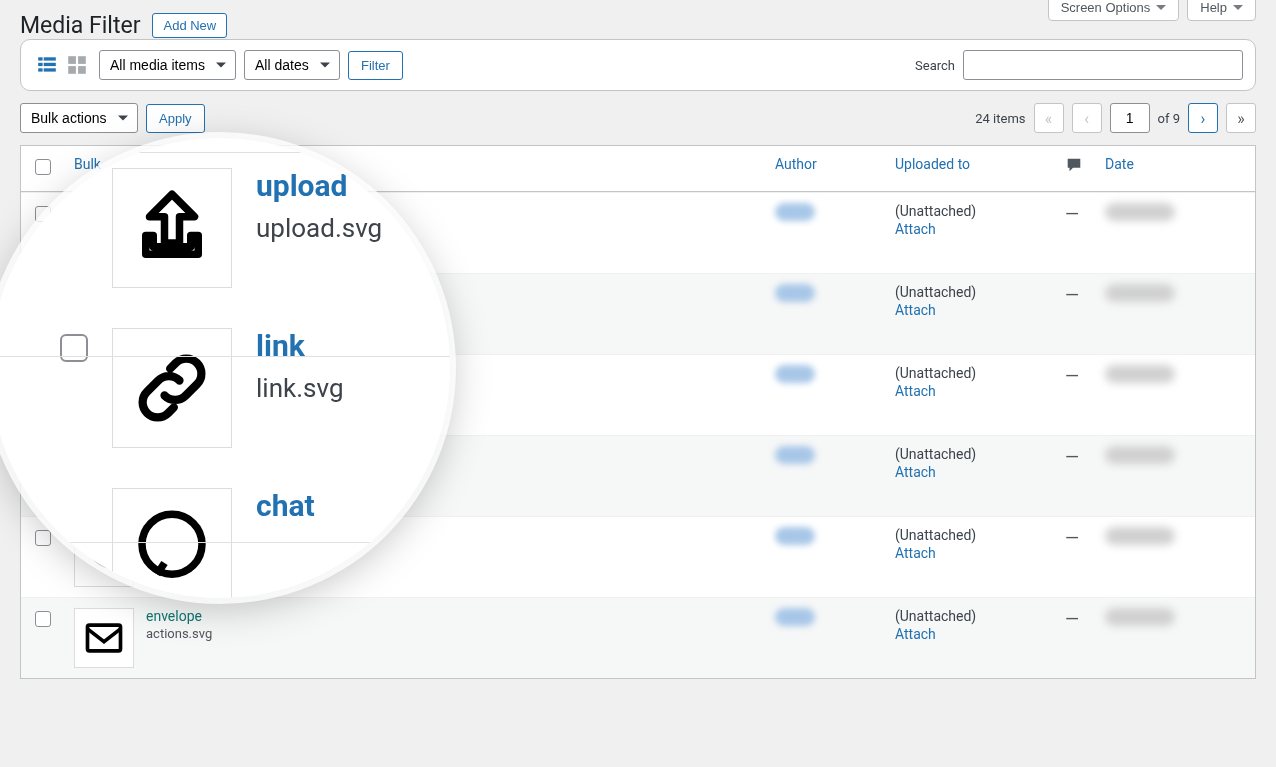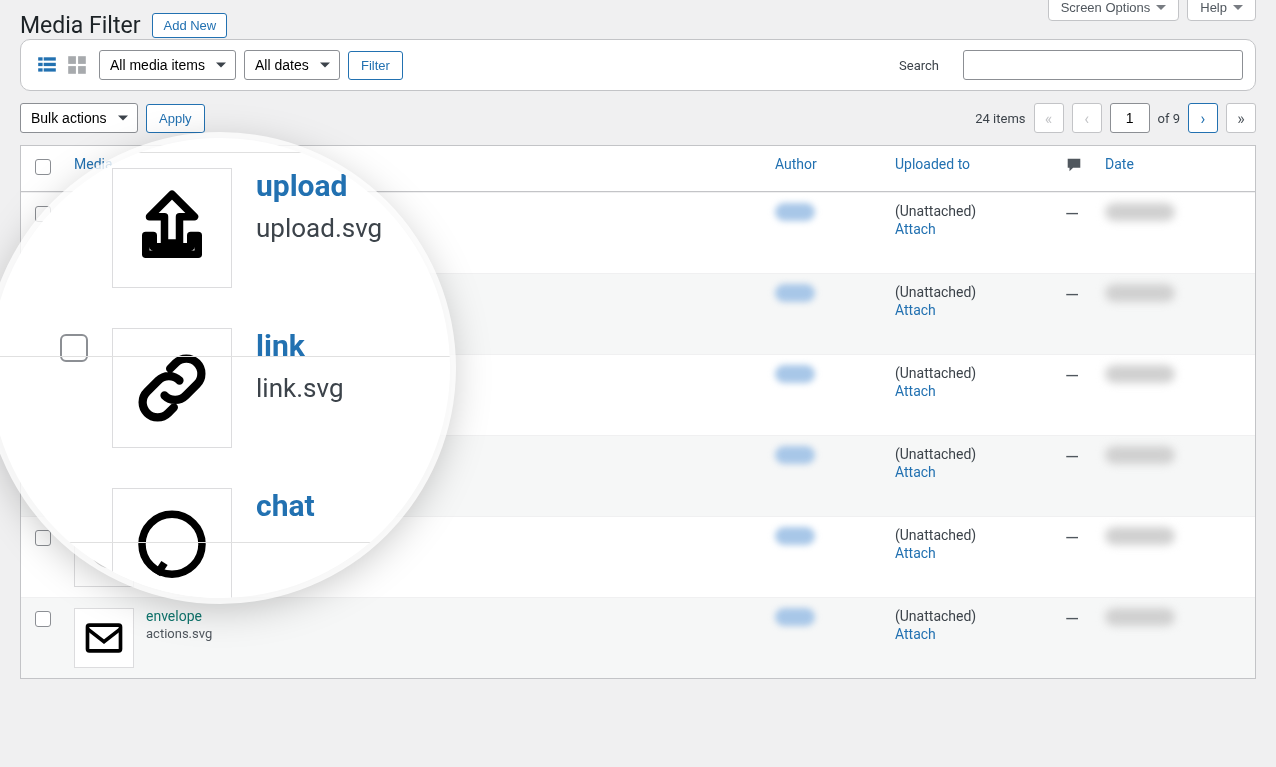--- a/index.html
+++ b/index.html
@@ -45,21 +45,21 @@
   }
   .select-wrap { position: relative; display: inline-block; }
   .select-wrap::after {
     content: ""; position: absolute; right: 10px; top: 50%; transform: translateY(-50%);
     width:0;height:0;border-left:5px solid transparent;border-right:5px solid transparent;border-top:5px solid #3c434a;
   }
   .filter-btn {
     border: 1px solid #2271b1; color: #2271b1; background: #fff;
     padding: 6px 12px; font-size: 13px; border-radius: 3px; cursor: pointer;
   }
-  .search-area { display: flex; align-items: center; gap: 24px; }
+  .search-area { display: flex; align-items: center; gap: 8px; }
   .search-input {
     border: 1px solid #8c8f94; width: 280px; height: 30px; padding: 4px 8px;
     border-radius: 3px; font-size: 14px;
   }
   .tablenav { display: flex; align-items: center; justify-content: space-between; margin: 12px 0 0; }
   .bulk-area { display: flex; gap: 8px; align-items: center; }
   .pagination { display: flex; align-items: center; gap: 8px; }
   .page-btn {
     border: 1px solid #c3c4c7; background: #fff; width: 30px; height: 30px;
     display: flex; align-items: center; justify-content: center; cursor: pointer;
@@ -212,21 +212,21 @@
       <span>of 9</span>
       <div class="page-btn active">›</div>
       <div class="page-btn">»</div>
     </div>
   </div>
 
   <table class="media">
     <thead>
       <tr>
         <th class="checkbox-col"><input type="checkbox" style=""></th>
-        <th><a>Media</a></th>
+        <th><a>Bulk</a></th>
         <th class="col-author"><a>Author</a></th>
         <th class="col-uploaded"><a>Uploaded to</a></th>
         <th class="comments">
           <svg class="comment-icon" viewBox="0 0 20 20">
               <path d="M3 3h14v10H9l-4 4v-4H3z"></path>
             </svg>
         </th>
         <th class="col-date"><a>Date</a></th>
       </tr>
     </thead>

